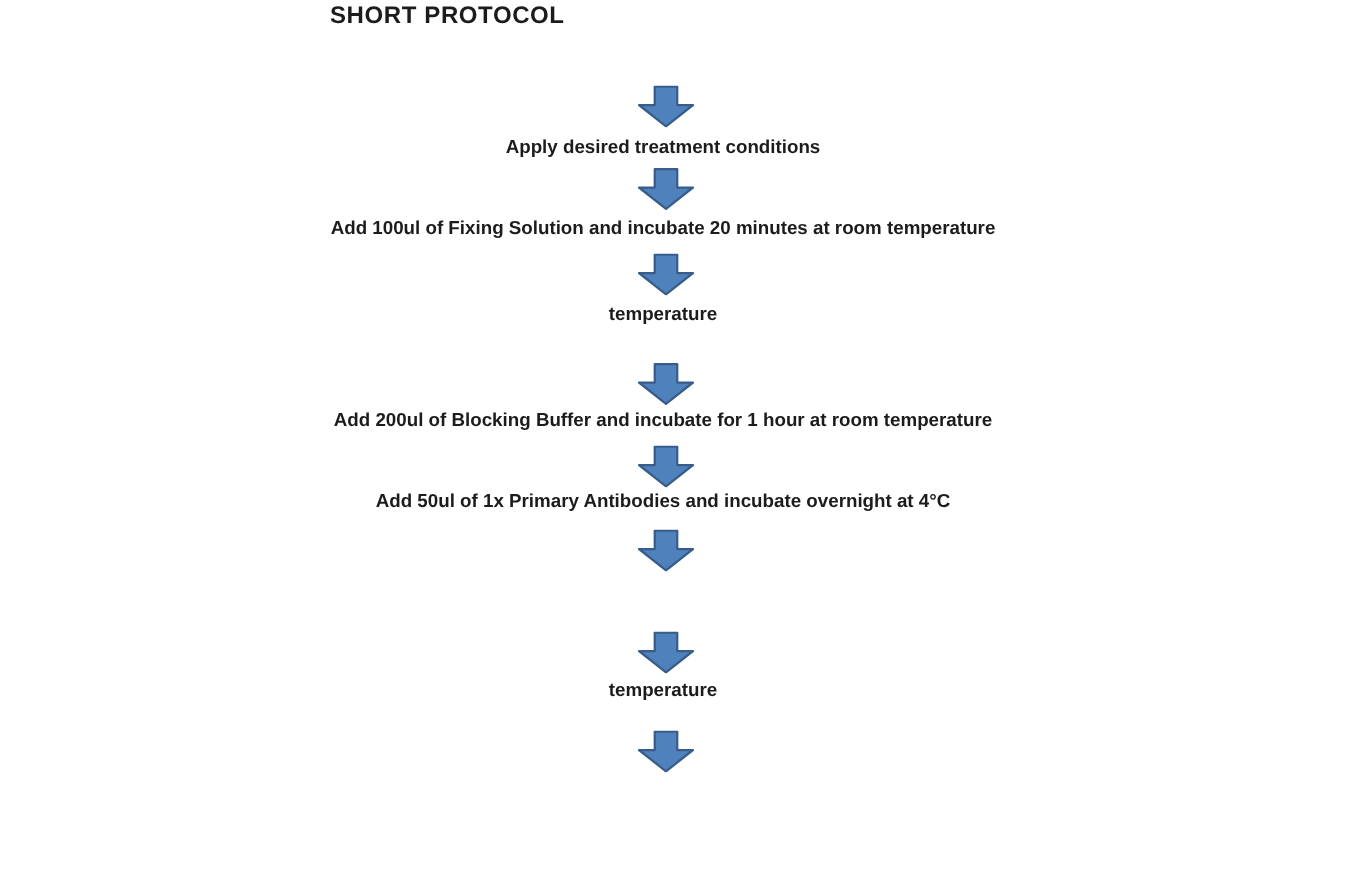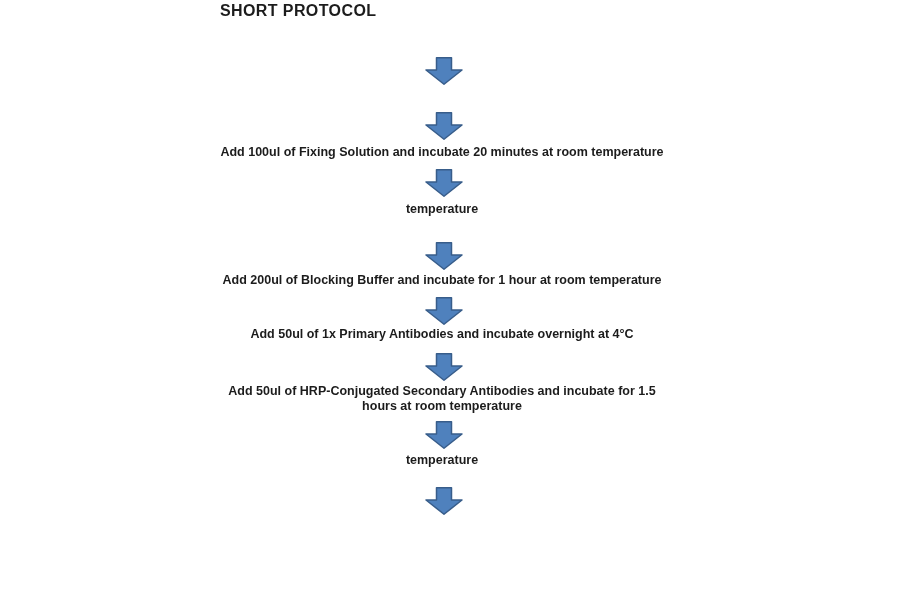--- a/index.html
+++ b/index.html
@@ -55,20 +55,23 @@
 
 <div id="page" style="--arrow-fill: #4f81bd; --arrow-stroke: #385d8a; --text-color: #1c1c1c;">
 
   <div class="title">SHORT PROTOCOL</div>
 
 
   <svg class="flow-arrow" style="top:57px" viewBox="0 0 38 28">
     <polygon points="11.5,0.75 26.5,0.75 26.5,13 37,13 19,27.25 1,13 11.5,13"></polygon>
   </svg>
 
+  <div class="step" style="top:91px">
+    <div class="ln">Apply desired treatment conditions</div>
+  </div>
 
   <svg class="flow-arrow" style="top:112px" viewBox="0 0 38 28">
     <polygon points="11.5,0.75 26.5,0.75 26.5,13 37,13 19,27.25 1,13 11.5,13"></polygon>
   </svg>
 
   <div class="step" style="top:145px">
     <div class="ln">Add 100ul of Fixing Solution and incubate 20 minutes at room temperature</div>
   </div>
 
   <svg class="flow-arrow" style="top:169px" viewBox="0 0 38 28">
@@ -92,24 +95,20 @@
   </svg>
 
   <div class="step" style="top:327px">
     <div class="ln">Add 50ul of 1x Primary Antibodies and incubate overnight at 4°C</div>
   </div>
 
   <svg class="flow-arrow" style="top:353px" viewBox="0 0 38 28">
     <polygon points="11.5,0.75 26.5,0.75 26.5,13 37,13 19,27.25 1,13 11.5,13"></polygon>
   </svg>
 
-  <div class="step" style="top:384px">
-    <div class="ln">Add 50ul of HRP-Conjugated Secondary Antibodies and incubate for 1.5</div>
-    <div class="ln">hours at room temperature</div>
-  </div>
 
   <svg class="flow-arrow" style="top:421px" viewBox="0 0 38 28">
     <polygon points="11.5,0.75 26.5,0.75 26.5,13 37,13 19,27.25 1,13 11.5,13"></polygon>
   </svg>
 
   <div class="step" style="top:453px">
     <div class="ln">temperature</div>
   </div>
 
   <svg class="flow-arrow" style="top:487px" viewBox="0 0 38 28">

